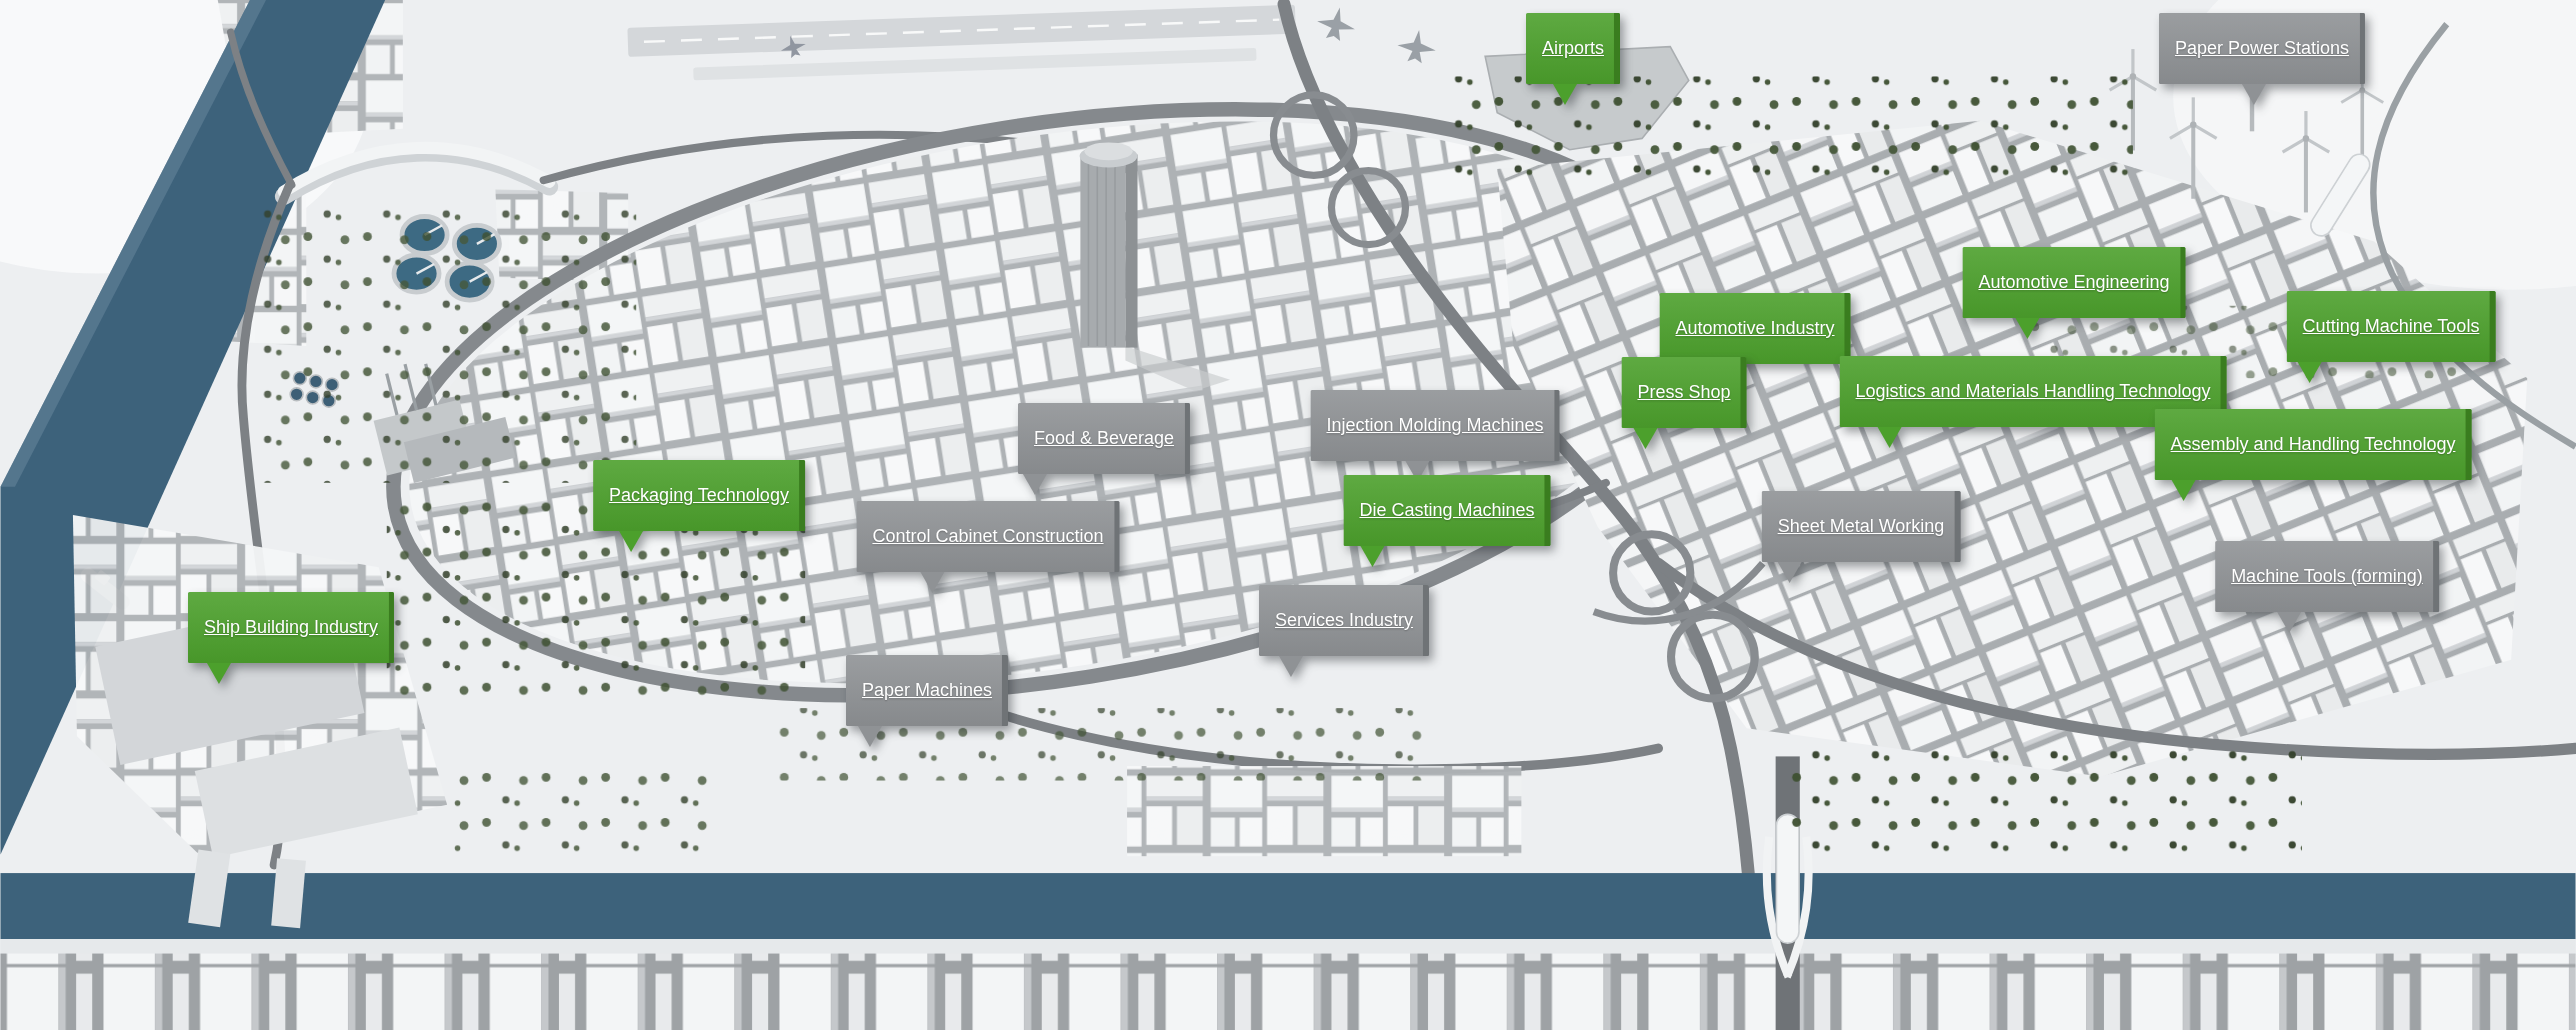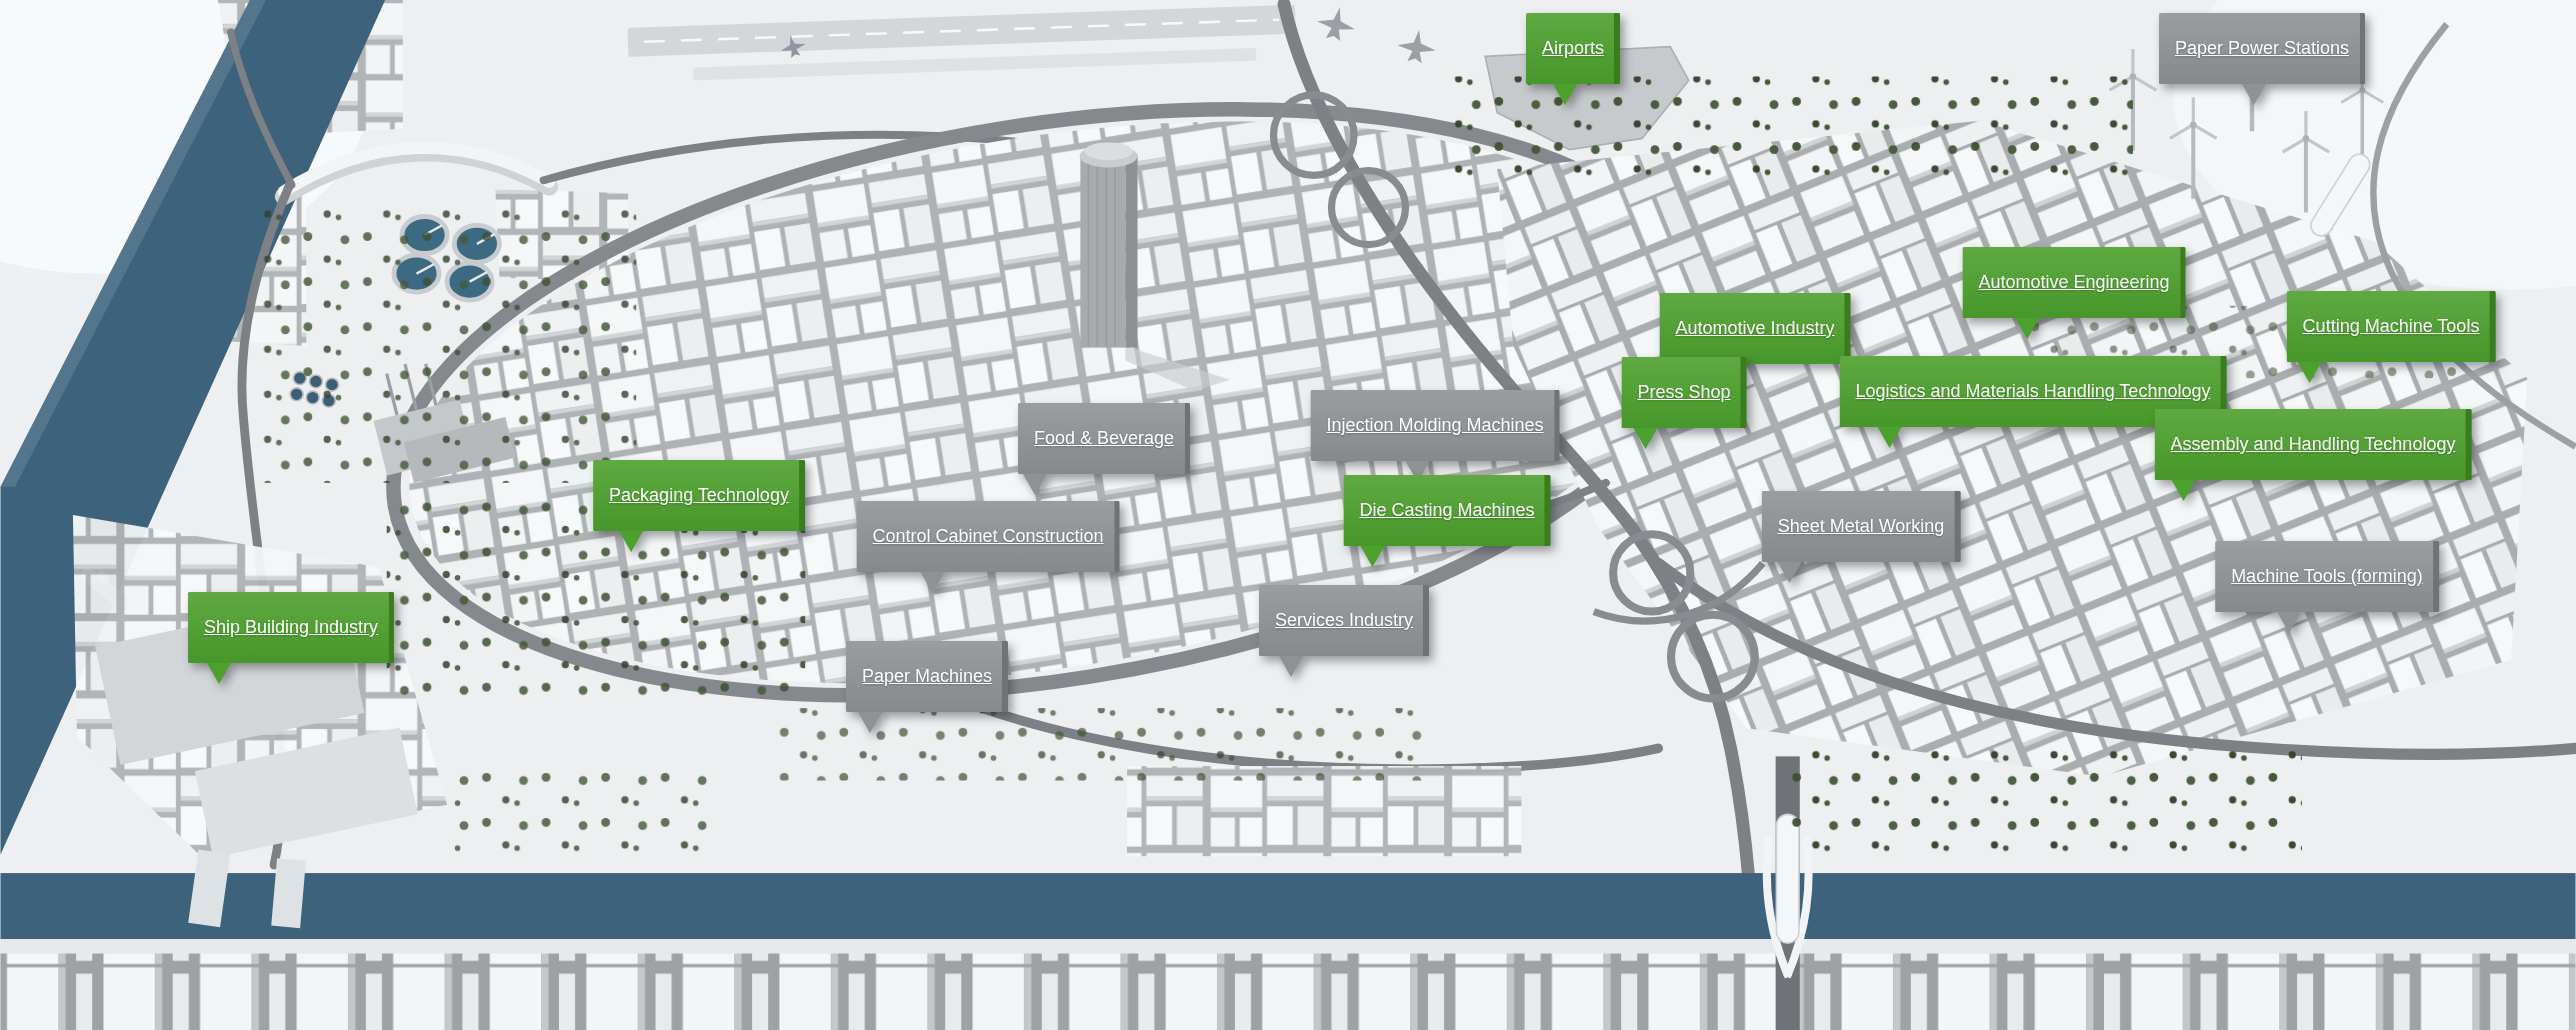--- a/index.html
+++ b/index.html
@@ -306,21 +306,21 @@
       <div class="map-label green" style="left: 291px; top: 592px;">
       <span class="label-text">Ship Building Industry</span>
       <span class="edge"></span>
       <span class="tail" style="left: 15%;"></span>
     </div>
       <div class="map-label gray" style="left: 1344px; top: 585px;">
       <span class="label-text">Services Industry</span>
       <span class="edge"></span>
       <span class="tail" style="left: 19%;"></span>
     </div>
-      <div class="map-label gray" style="left: 927px; top: 641px;">
+      <div class="map-label gray" style="left: 927px; top: 655px;">
       <span class="label-text">Paper Machines</span>
       <span class="edge"></span>
       <span class="tail" style="left: 15%;"></span>
     </div>
     </div>
 
 </div>
 
 
 </body></html>

